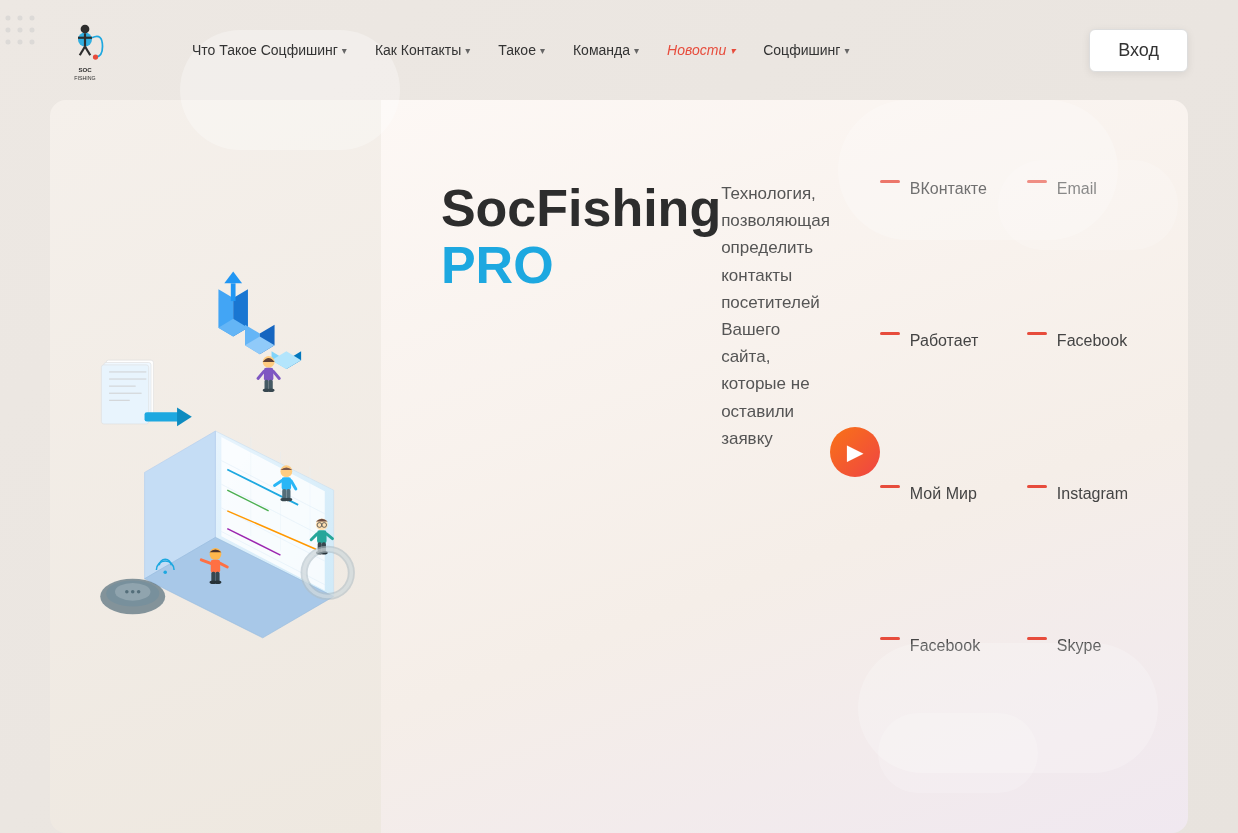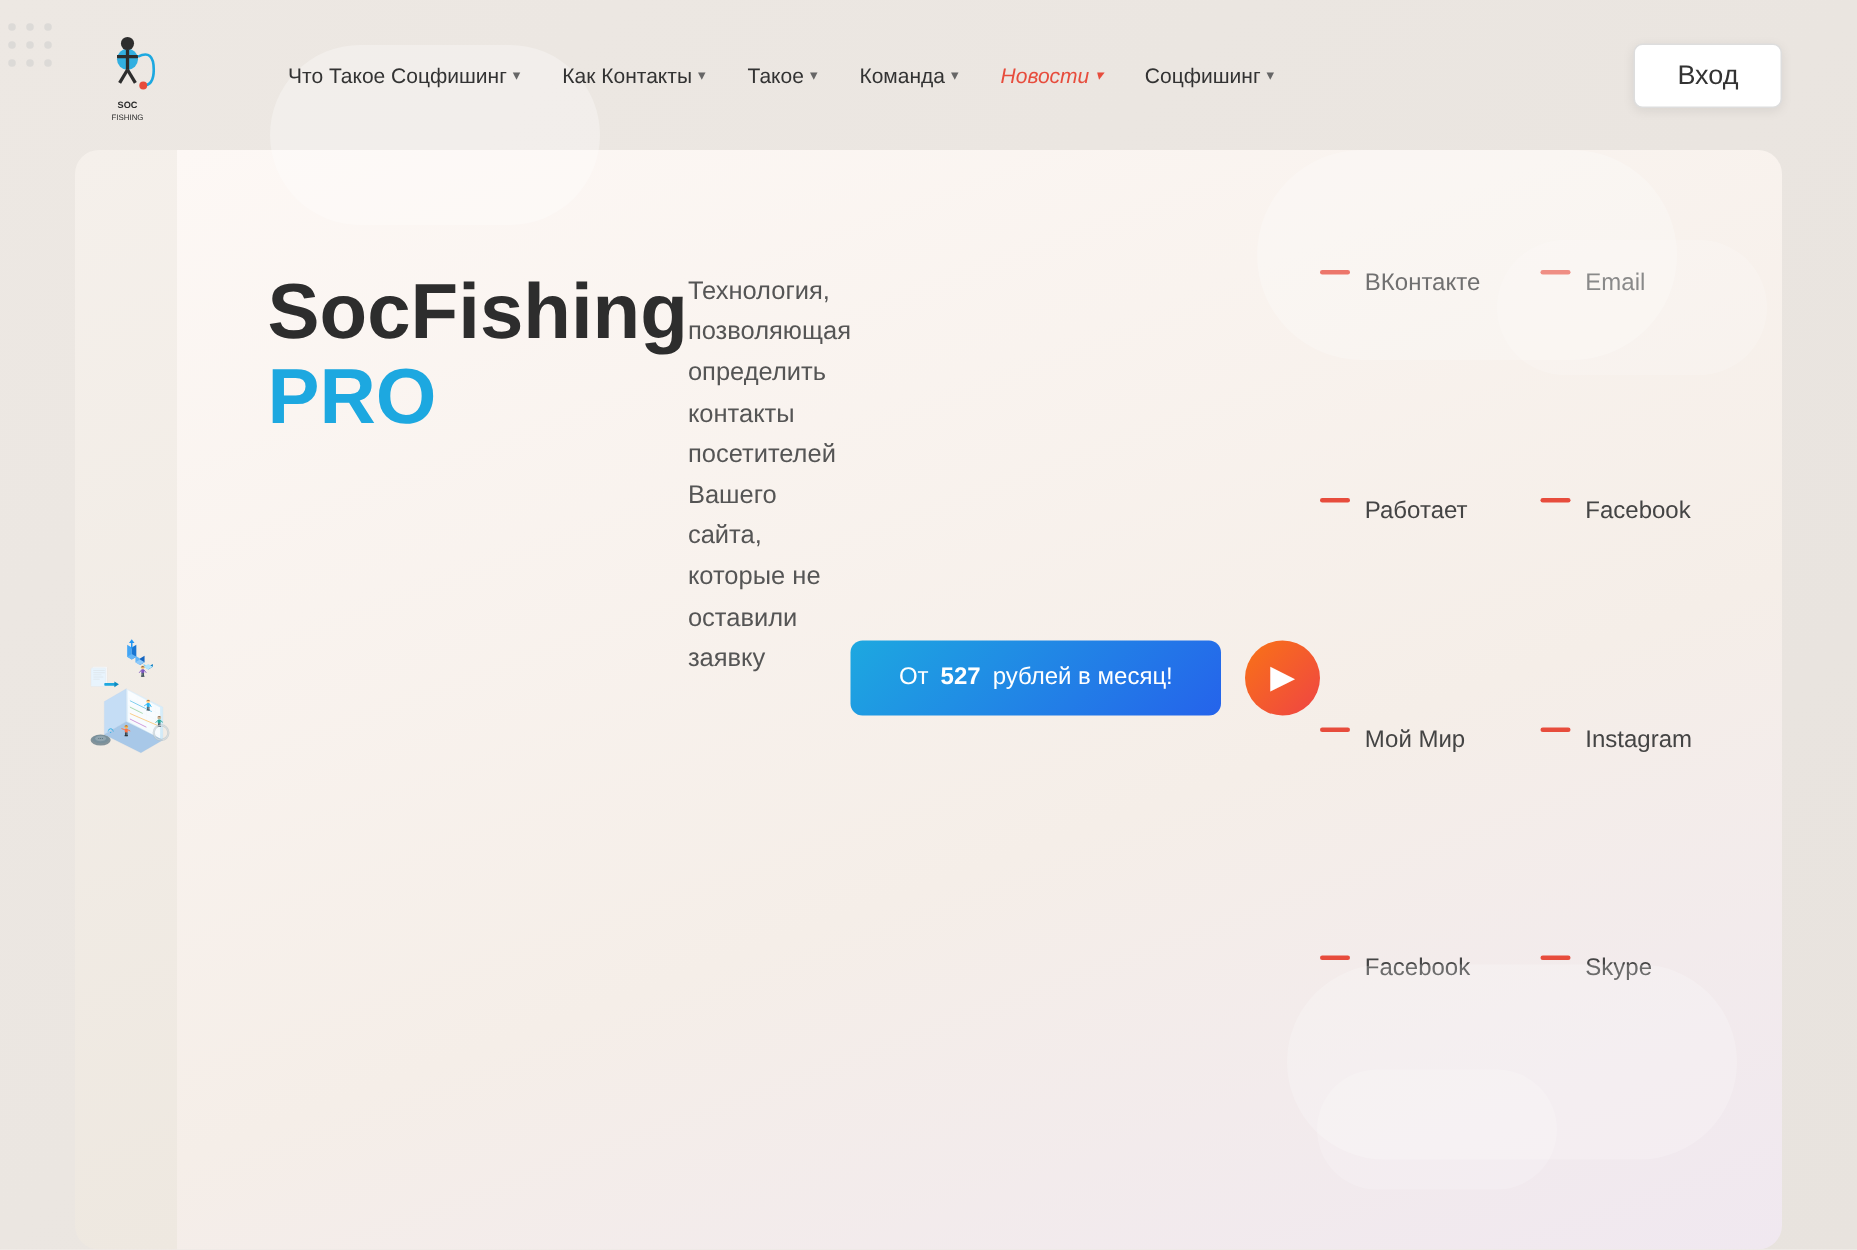--- a/index.html
+++ b/index.html
@@ -510,25 +510,20 @@
 
     <div class="content-panel">
 
       <h1 class="hero-title">
         <span>SocFishing </span><span class="hero-title-pro">PRO</span>
       </h1>
 
       <p class="hero-description">Технология, позволяющая определить контакты посетителей Вашего сайта, которые не оставили заявку</p>
 
       <div class="cta-row">
-        <button class="btn-cta">
-          <span>От </span>
-            <strong>527</strong>
-            <span> рублей в месяц!</span>
-        </button>
         <button class="btn-cta-arrow">
           <span class="arrow-icon">▶</span>
         </button>
       </div>
 
       <div class="contacts-grid">
 
         <div class="contact-item">
           <span class="contact-dash"></span>
           <span>ВКонтакте</span>

